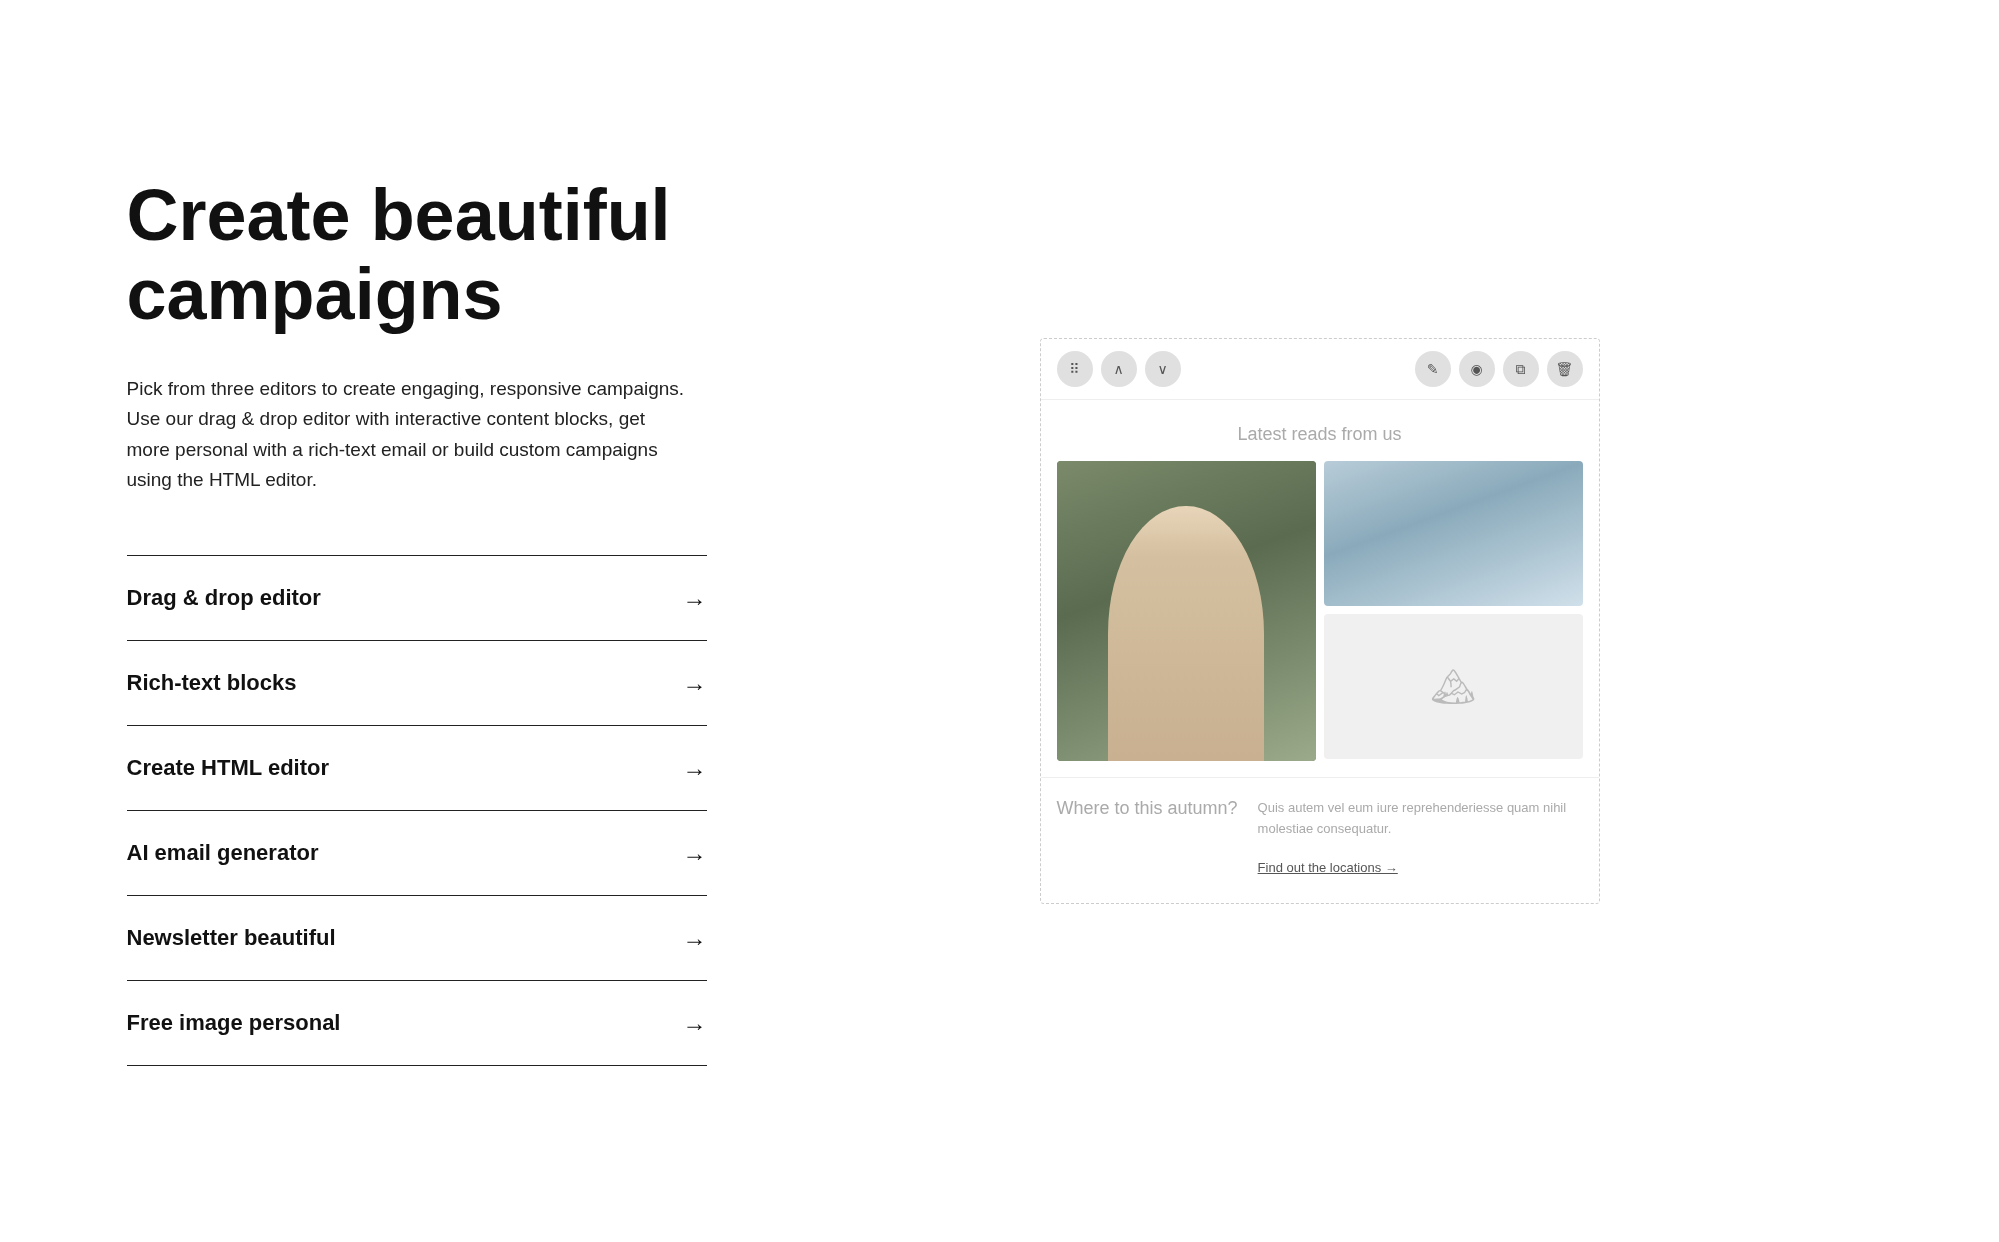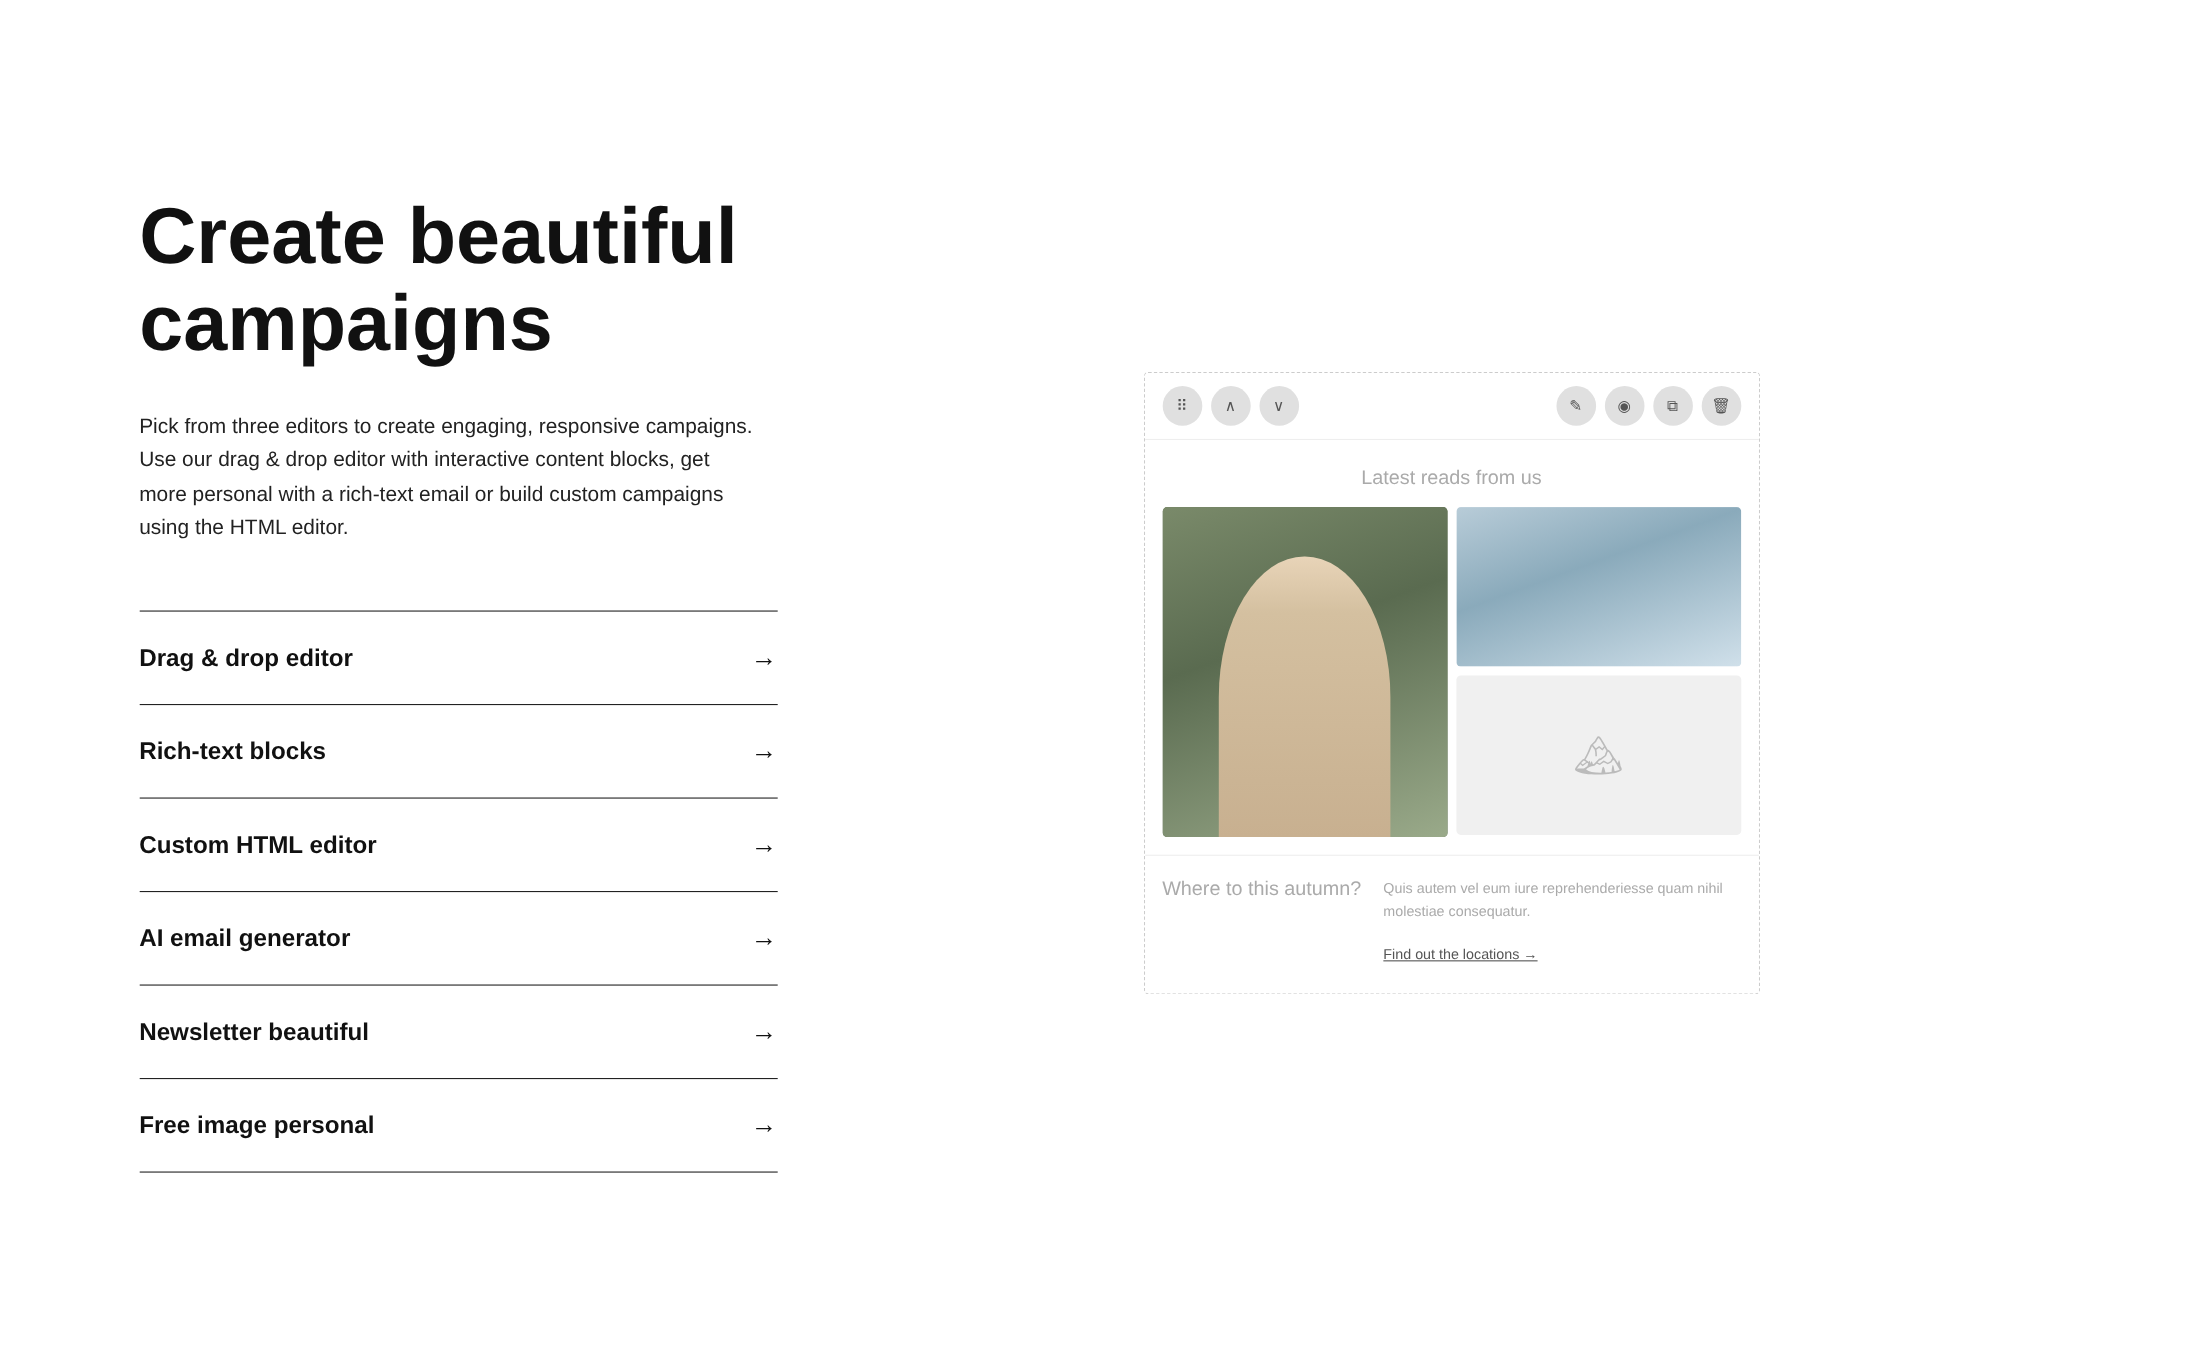--- a/index.html
+++ b/index.html
@@ -253,21 +253,21 @@
 
     <li class="feature-item">
           <span class="feature-label">Drag &amp; drop editor</span>
           <span class="arrow-icon">→</span>
         </li>
         <li class="feature-item">
           <span class="feature-label">Rich-text blocks</span>
           <span class="arrow-icon">→</span>
         </li>
         <li class="feature-item">
-          <span class="feature-label">Custom HTML editor</span>
+          <span class="feature-label">Create HTML editor</span>
           <span class="arrow-icon">→</span>
         </li>
         <li class="feature-item">
           <span class="feature-label">AI email generator</span>
           <span class="arrow-icon">→</span>
         </li>
         <li class="feature-item">
           <span class="feature-label">Newsletter beautiful</span>
           <span class="arrow-icon">→</span>
         </li>

